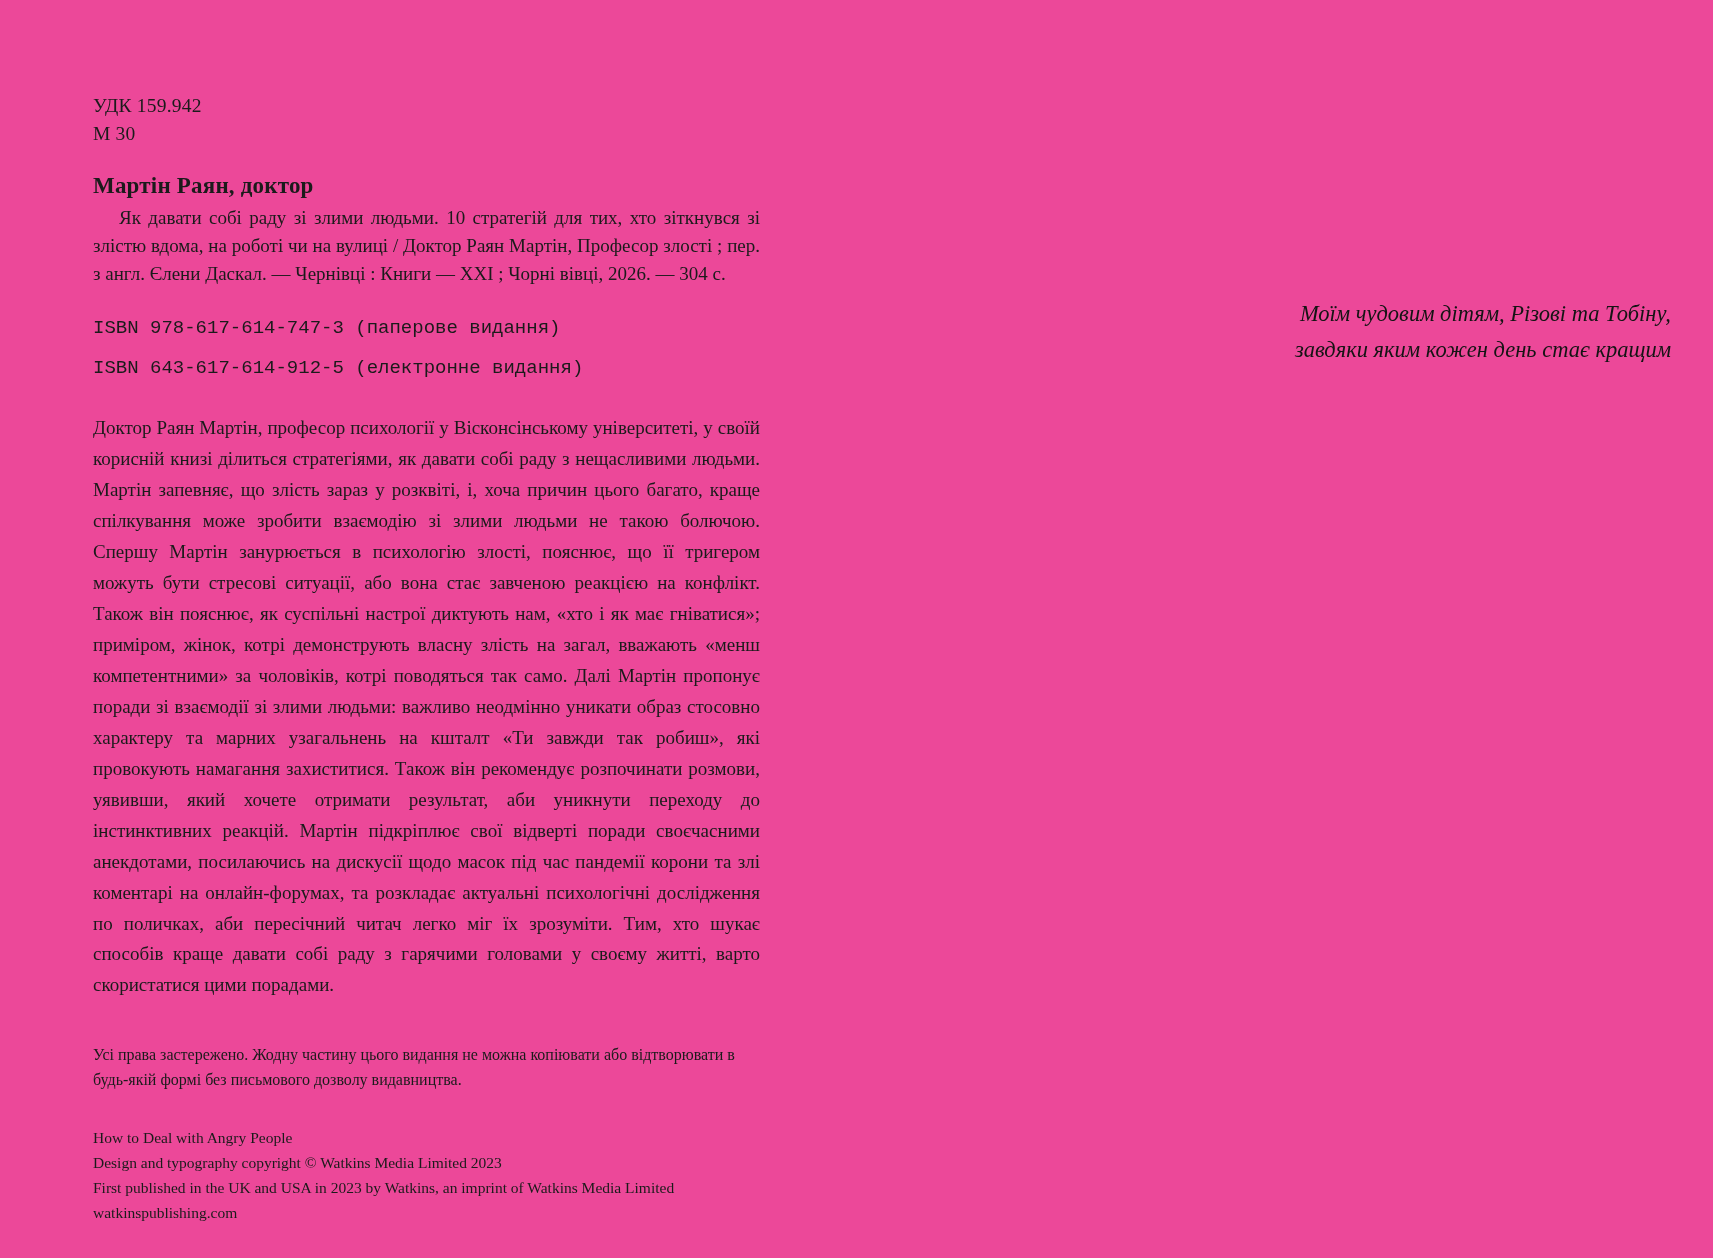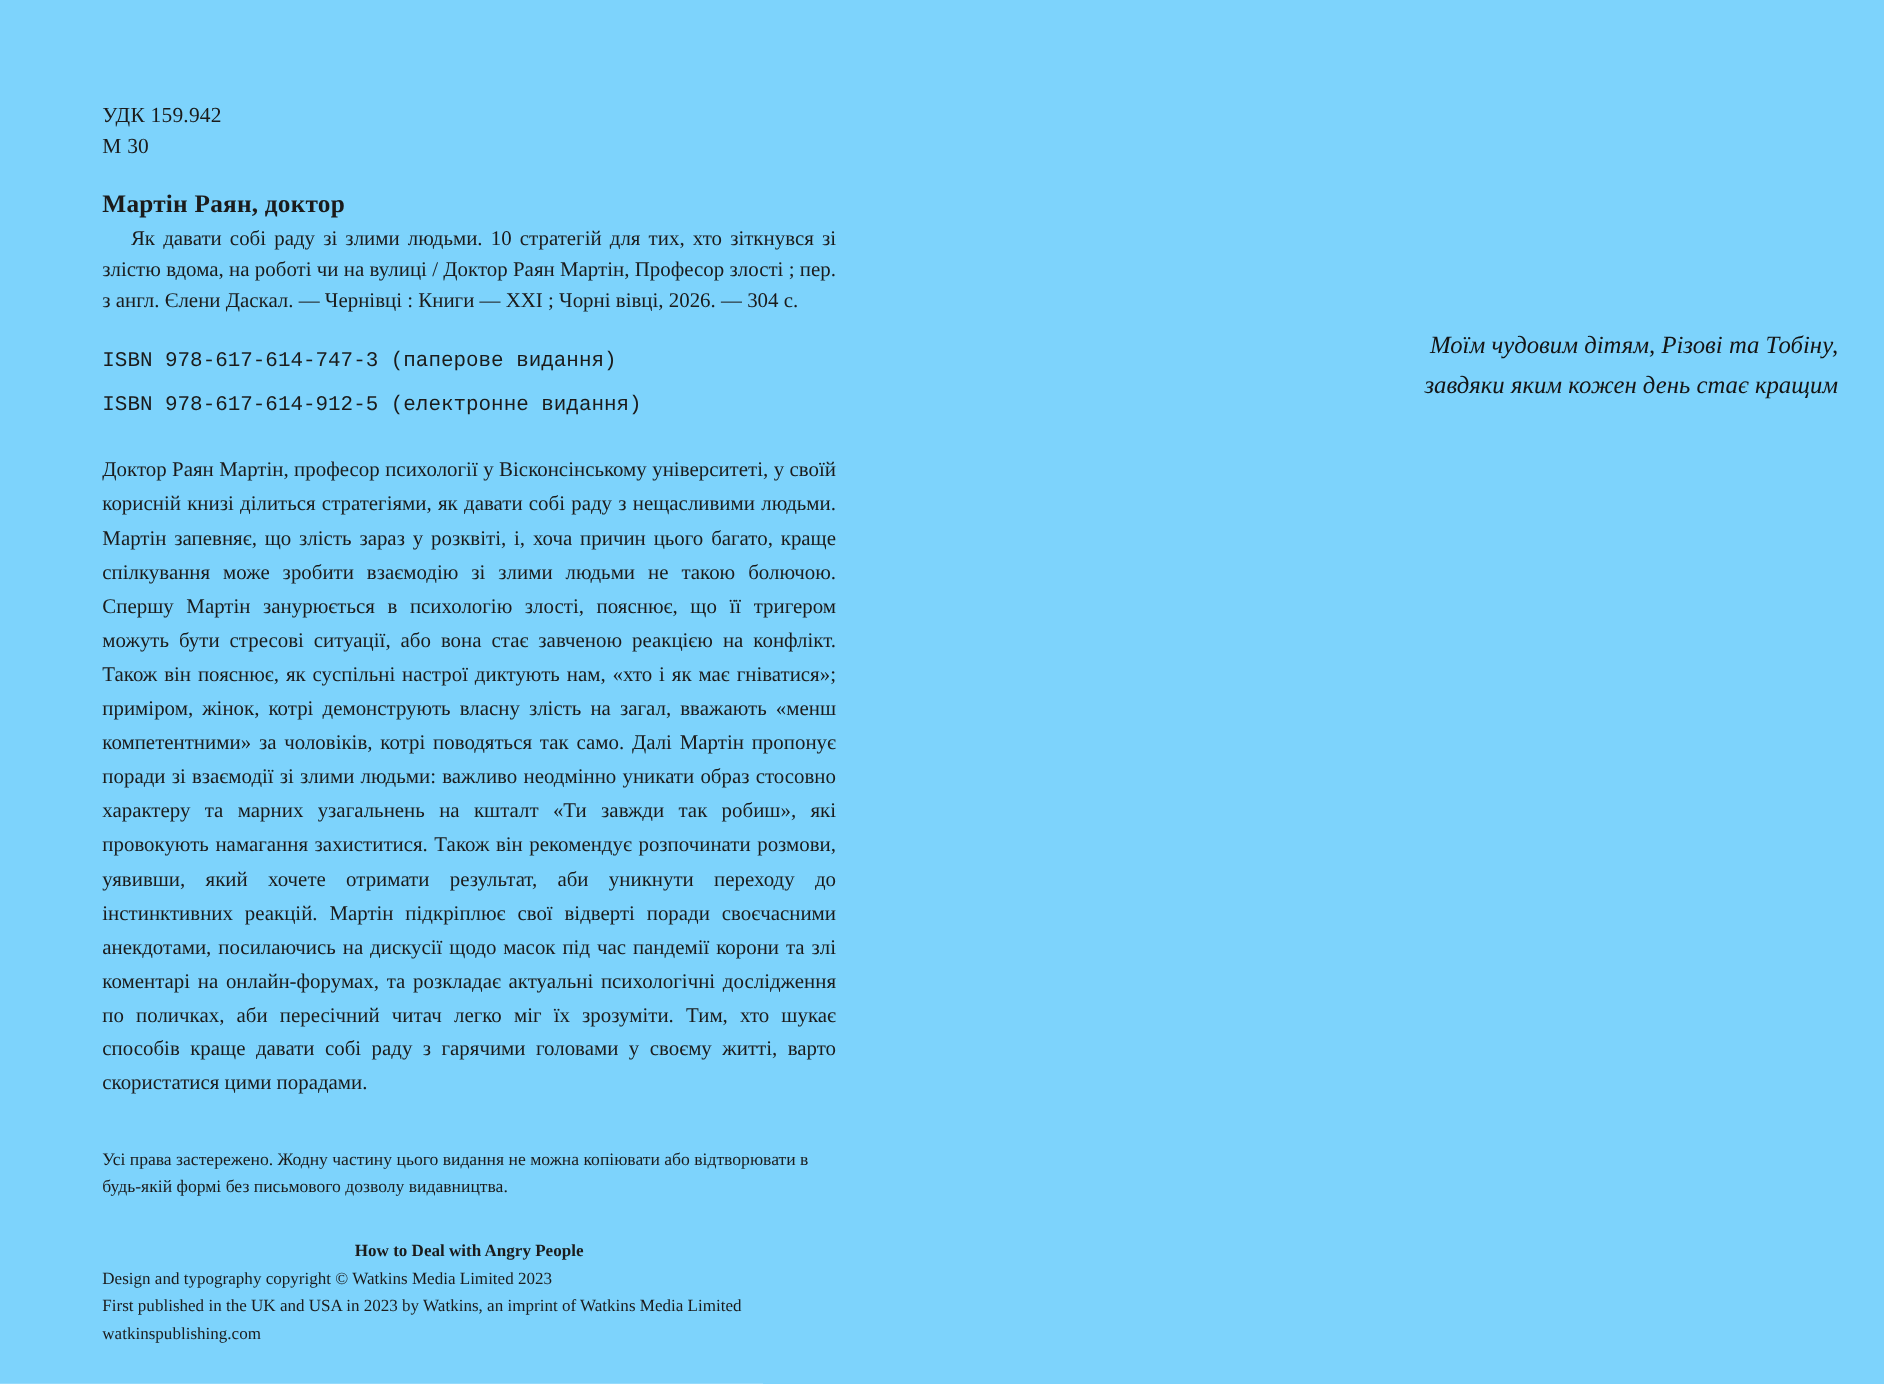--- a/index.html
+++ b/index.html
@@ -11,21 +11,21 @@
     width: 1713px;
     height: 1258px;
     position: relative;
     font-family: "Liberation Serif", serif;
     color: #1b1b1b;
     overflow: hidden;
   }
   .page {
     position: absolute;
     inset: 0;
-    background: #7dd3fc;
+    background: #ec4899;
   }
   
   .verso {
     position: absolute;
     left: 93px;
     top: 92px;
     width: 667px;
   }
   .udk {
     font-size: 19.5px;
@@ -64,22 +64,21 @@
     margin-top: 42px;
     font-size: 16px;
     line-height: 1.55;
   }
   .orig-block {
     margin-top: 32px;
     font-size: 15.5px;
     line-height: 1.62;
   }
   .orig-title {
-    font-weight: bold;
-    text-align: center;
+    font-weight: normal;
   }
   
   .recto {
     position: absolute;
     left: 971px;
     top: 296px;
     width: 700px;
   }
   .dedication {
     font-style: italic;
@@ -99,21 +98,21 @@
 
     <div class="udk">УДК 159.942</div>
     <div class="udk">М 30</div>
 
     <div class="author">Мартін Раян, доктор</div>
 
     <div class="biblio">Як давати собі раду зі злими людьми. 10 стратегій для тих, хто зіткнувся зі злістю вдома, на роботі чи на вулиці / Доктор Раян Мартін, Професор злості ; пер. з англ. Єлени Даскал. — Чернівці : Книги — XXI ; Чорні вівці, 2026. — 304 с.</div>
 
     <div class="isbn-block">
       <div class="isbn">ISBN 978-617-614-747-3 (паперове видання)</div>
-      <div class="isbn">ISBN 978-617-614-912-5 (електронне видання)</div>
+      <div class="isbn">ISBN 643-617-614-912-5 (електронне видання)</div>
     </div>
 
     <div class="annotation">Доктор Раян Мартін, професор психології у Вісконсінському університеті, у своїй корисній книзі ділиться стратегіями, як давати собі раду з нещасливими людьми. Мартін запевняє, що злість зараз у розквіті, і, хоча причин цього багато, краще спілкування може зробити взаємодію зі злими людьми не такою болючою. Спершу Мартін занурюється в психологію злості, пояснює, що її тригером можуть бути стресові ситуації, або вона стає завченою реакцією на конфлікт. Також він пояснює, як суспільні настрої диктують нам, «хто і як має гніватися»; приміром, жінок, котрі демонструють власну злість на загал, вважають «менш компетентними» за чоловіків, котрі поводяться так само. Далі Мартін пропонує поради зі взаємодії зі злими людьми: важливо неодмінно уникати образ стосовно характеру та марних узагальнень на кшталт «Ти завжди так робиш», які провокують намагання захиститися. Також він рекомендує розпочинати розмови, уявивши, який хочете отримати результат, аби уникнути переходу до інстинктивних реакцій. Мартін підкріплює свої відверті поради своєчасними анекдотами, посилаючись на дискусії щодо масок під час пандемії корони та злі коментарі на онлайн-форумах, та розкладає актуальні психологічні дослідження по поличках, аби пересічний читач легко міг їх зрозуміти. Тим, хто шукає способів краще давати собі раду з гарячими головами у своєму житті, варто скористатися цими порадами.</div>
 
     <div class="rights">Усі права застережено. Жодну частину цього видання не можна копіювати або відтворювати в будь-якій формі без письмового дозволу видавництва.</div>
 
     <div class="orig-block">
       <div class="orig-title">How to Deal with Angry People</div>
       <div>Design and typography copyright © Watkins Media Limited 2023</div>
       <div>First published in the UK and USA in 2023 by Watkins, an imprint of Watkins Media Limited</div>

